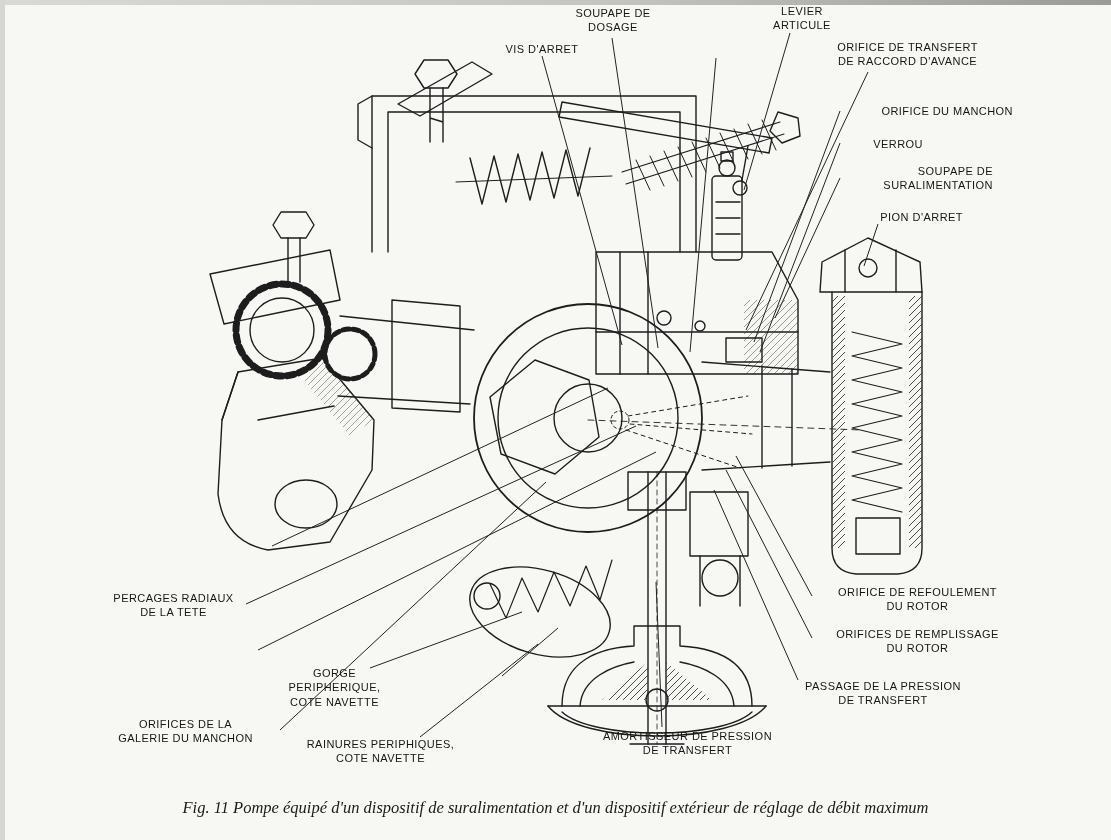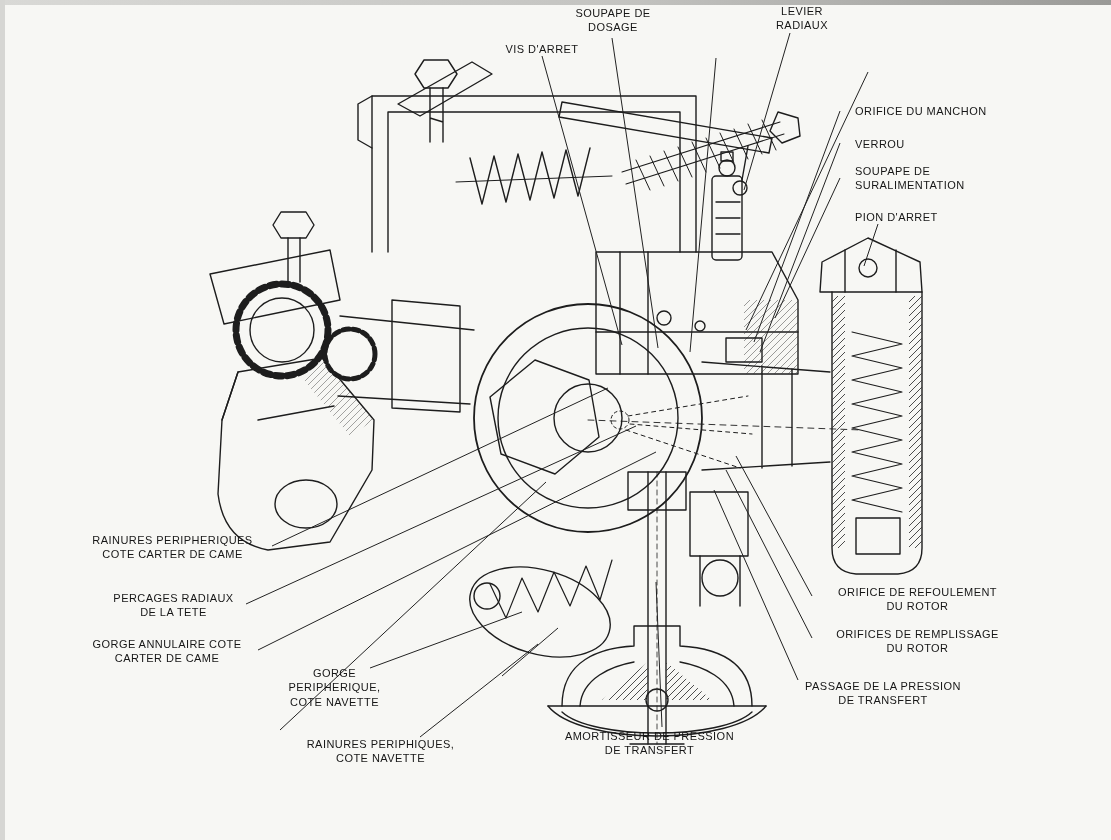--- a/index.html
+++ b/index.html
@@ -22,21 +22,21 @@
   svg.art{position:absolute;left:0;top:0;}
   .lbl{
     position:absolute;
     font-size:11px;
     line-height:1.3;
     letter-spacing:0.45px;
     color:#161616;
     white-space:pre-line;
     text-align:center;
   }
-  .lbl.left{text-align:left;margin-left:12px;}
+  .lbl.left{text-align:right;}
   .caption{
     position:absolute;
     left:0;top:798px;width:1111px;
     text-align:center;
     font-family:"Liberation Serif", serif;
     font-style:italic;
     font-size:16.5px;
     color:#1a1a1a;
   }
 </style>
@@ -197,44 +197,45 @@
       <line x1="662" y1="727" x2="656" y2="582"></line>
       <line x1="812" y1="596" x2="736" y2="456"></line>
       <line x1="812" y1="638" x2="726" y2="470"></line>
       <line x1="798" y1="680" x2="714" y2="490"></line>
     </g>
   </svg>
 
   <div class="lbl" style="left:553px;top:6px;width:120px">SOUPAPE DE
 DOSAGE</div>
   <div class="lbl" style="left:742px;top:4px;width:120px">LEVIER
-RADIAUX</div>
+ARTICULE</div>
   <div class="lbl" style="left:497px;top:42px;width:90px">VIS D'ARRET</div>
+  <div class="lbl" style="left:810px;top:40px;width:195px">ORIFICE DE TRANSFERT
+DE RACCORD D'AVANCE</div>
   <div class="lbl left" style="left:843px;top:104px;width:170px">ORIFICE DU MANCHON</div>
   <div class="lbl left" style="left:843px;top:137px;width:80px">VERROU</div>
   <div class="lbl left" style="left:843px;top:164px;width:150px">SOUPAPE DE
 SURALIMENTATION</div>
   <div class="lbl left" style="left:843px;top:210px;width:120px">PION D'ARRET</div>
 
-  <div class="lbl" style="left:70px;top:533px;width:205px">RAINURES PERIPHERIQUES
-COTE CARTER DE CAME</div>
   <div class="lbl" style="left:91px;top:591px;width:165px">PERCAGES RADIAUX
 DE LA TETE</div>
-  <div class="lbl" style="left:72px;top:637px;width:190px">GORGE ANNULAIRE COTE
-CARTER DE CAME</div>
+  <div class="lbl" style="left:88px;top:717px;width:195px">ORIFICES DE LA
+GALERIE DU MANCHON</div>
 
   <div class="lbl" style="left:272px;top:666px;width:125px">GORGE
 PERIPHERIQUE,
 COTE NAVETTE</div>
   <div class="lbl" style="left:288px;top:737px;width:185px">RAINURES PERIPHIQUES,
 COTE NAVETTE</div>
-  <div class="lbl" style="left:542px;top:729px;width:215px">AMORTISSEUR DE PRESSION
+  <div class="lbl" style="left:580px;top:729px;width:215px">AMORTISSEUR DE PRESSION
 DE TRANSFERT</div>
 
   <div class="lbl" style="left:815px;top:585px;width:205px">ORIFICE DE REFOULEMENT
 DU ROTOR</div>
   <div class="lbl" style="left:815px;top:627px;width:205px">ORIFICES DE REMPLISSAGE
 DU ROTOR</div>
   <div class="lbl" style="left:783px;top:679px;width:200px">PASSAGE DE LA PRESSION
 DE TRANSFERT</div>
 
+  <div class="caption">Fig. 11 Pompe équipé d'un dispositif de suralimentation et d'un dispositif extérieur de réglage de débit maximum</div>
 
 </div>
 
 </body></html>

